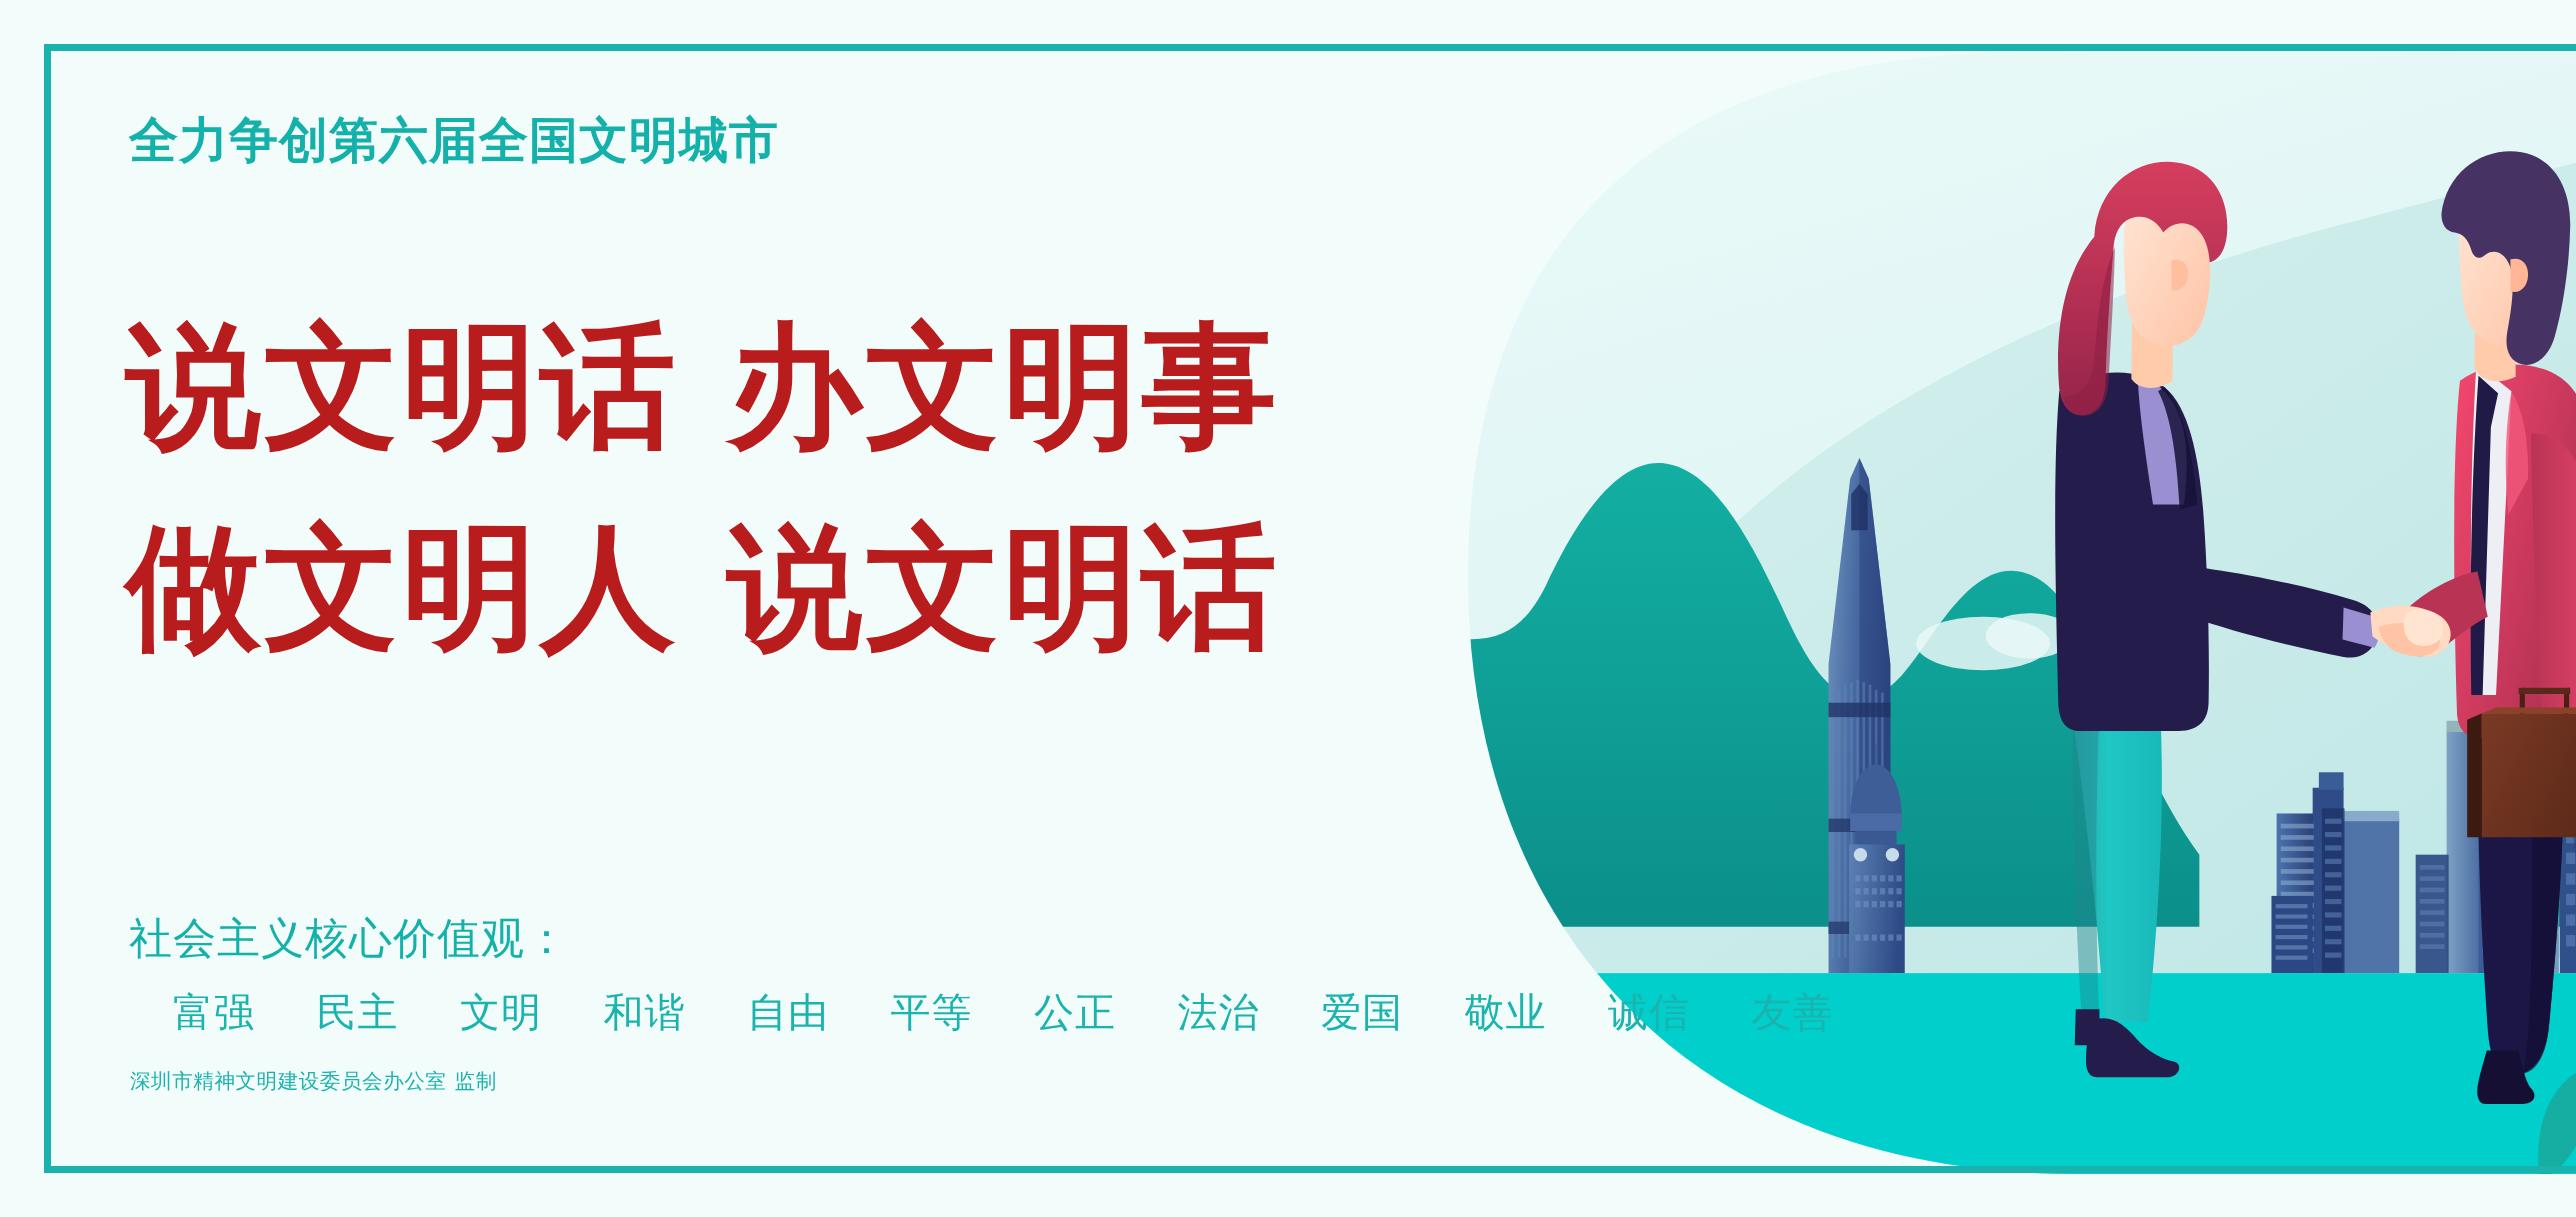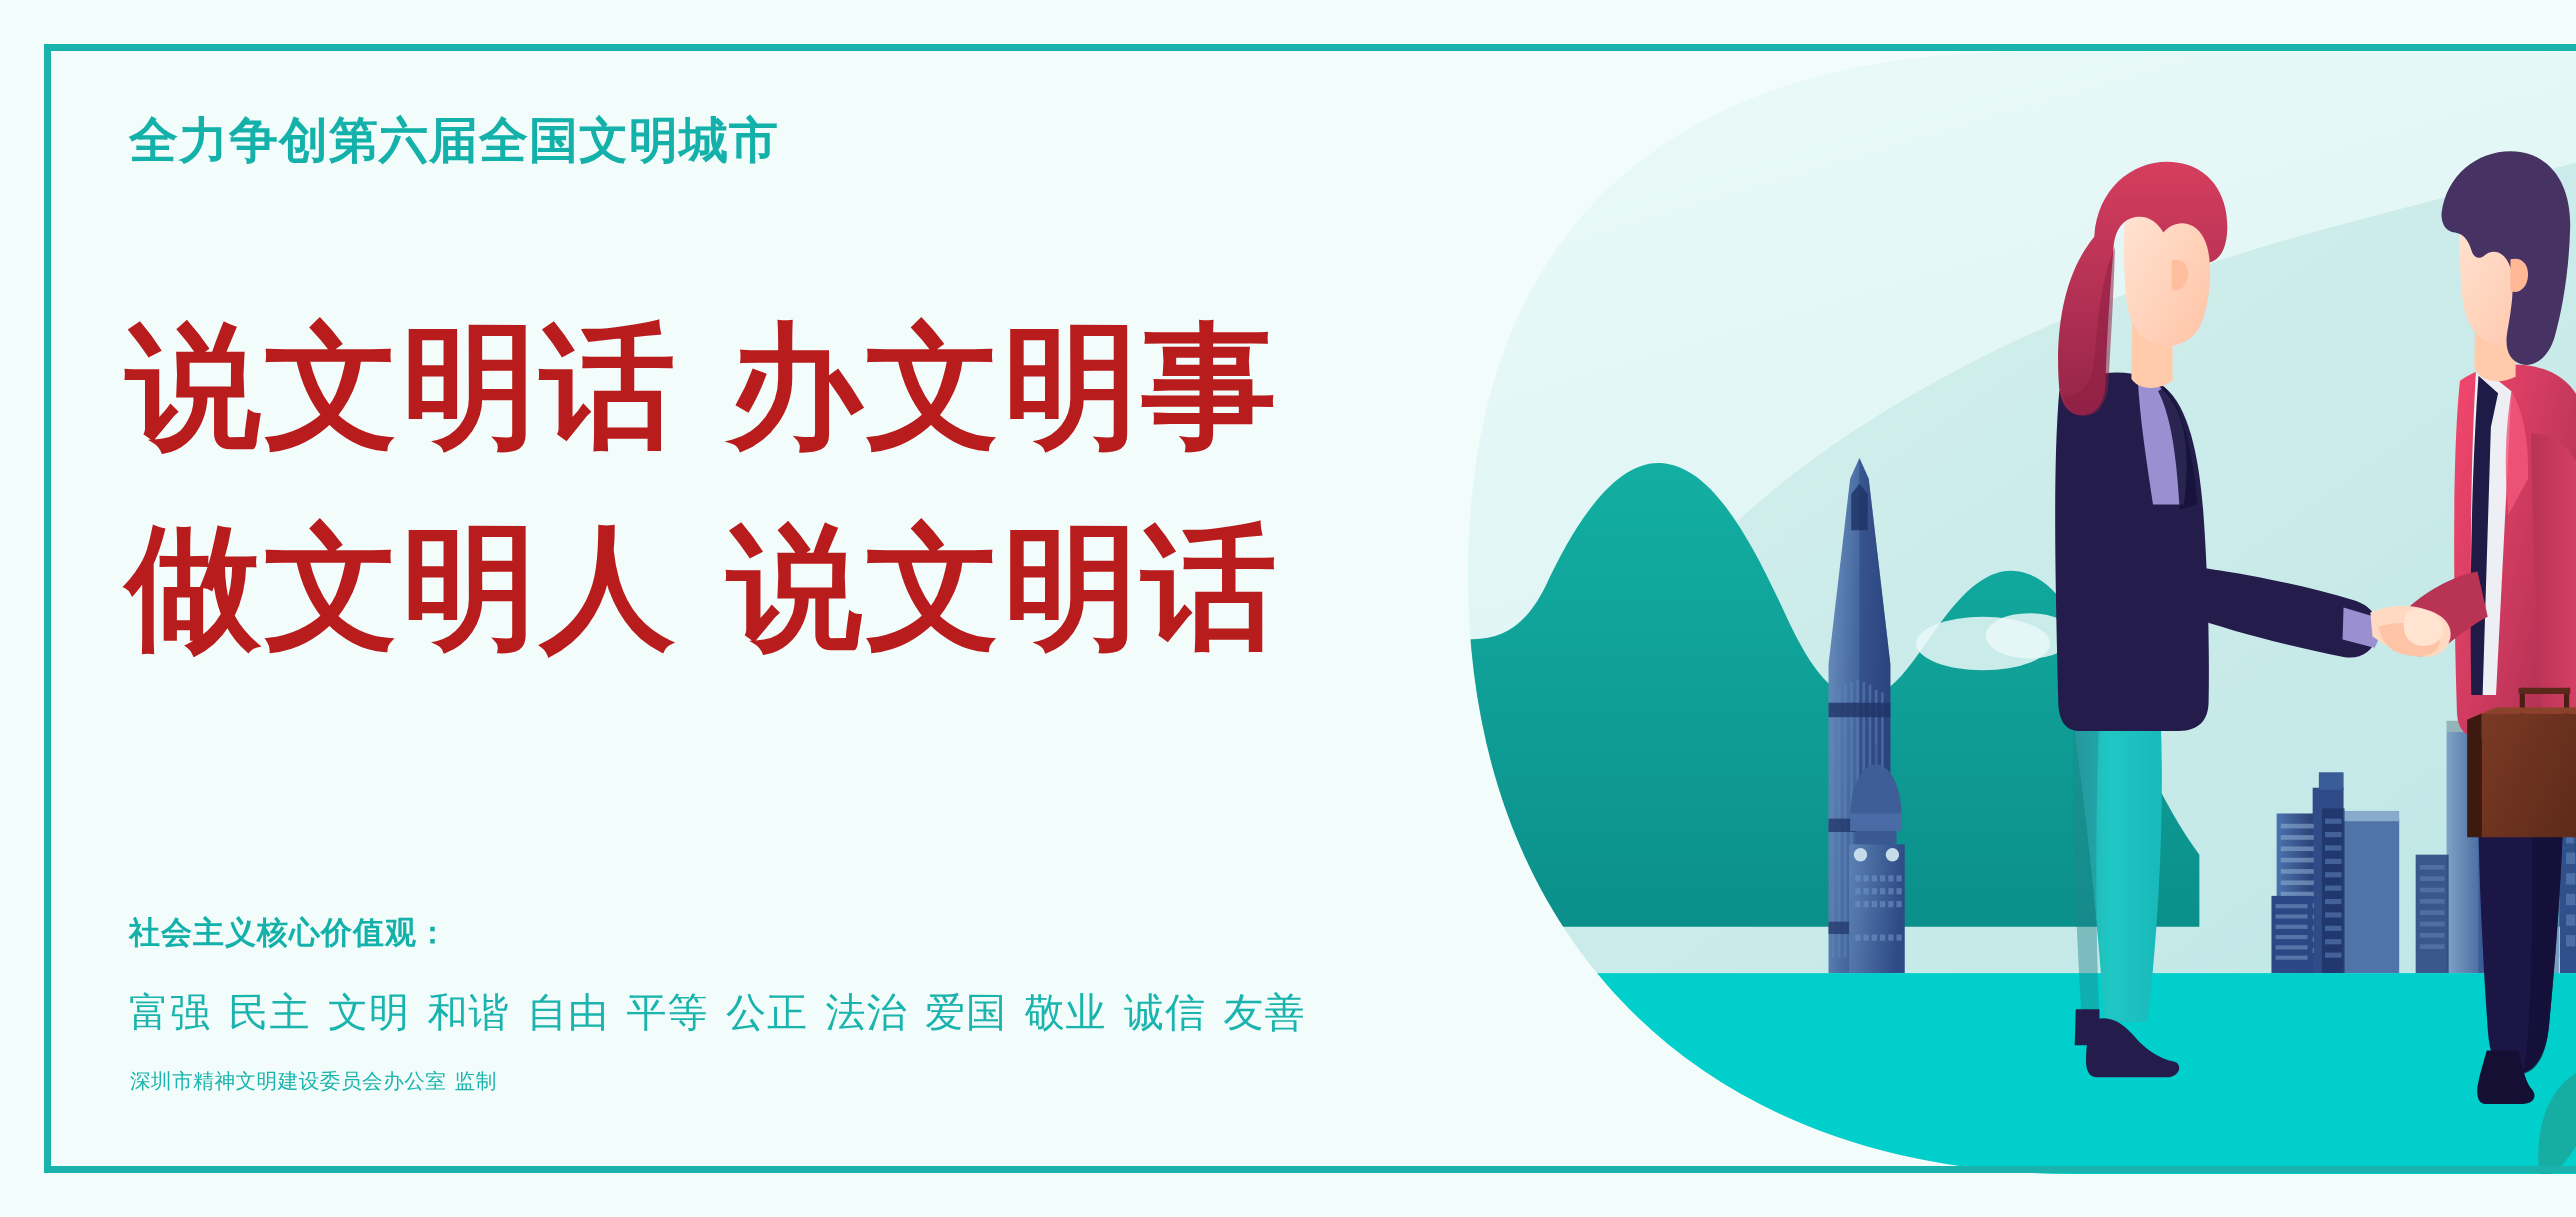--- a/index.html
+++ b/index.html
@@ -60,37 +60,37 @@
     white-space:nowrap;
     line-height:1;
     font-family:Liberation Sans, sans-serif;
   }
   .headline.l1{top:319px;}
   .headline.l2{top:520px;}
   .hgap{display:inline-block;width:49px;}
   .values-title{
     position:absolute;
     left:0;top:917px;
-    font-size:31px;
-    font-weight:bold;
+    font-size:43px;
+    font-weight:normal;
     color:#14B0AA;
     letter-spacing:1px;
     white-space:nowrap;
     line-height:1;
   }
   .values-list{
     position:absolute;
     left:0;top:992px;
     font-size:40px;
     font-weight:normal;
     color:#1BB3AD;
     white-space:nowrap;
     line-height:1;
   }
-  .values-list span.v{margin-right:17.5px;letter-spacing:1px;}
+  .values-list span.v{margin-right:17.5px;letter-spacing:1px;margin-left:44px;}
   .values-list span.v:last-child{margin-right:0;}
   .credit{
     position:absolute;
     left:1px;top:1073px;
     font-size:20.6px;
     color:#1BB3AD;
     white-space:nowrap;
     line-height:1;
     letter-spacing:0.5px;
     font-family:Liberation Mono, monospace;

